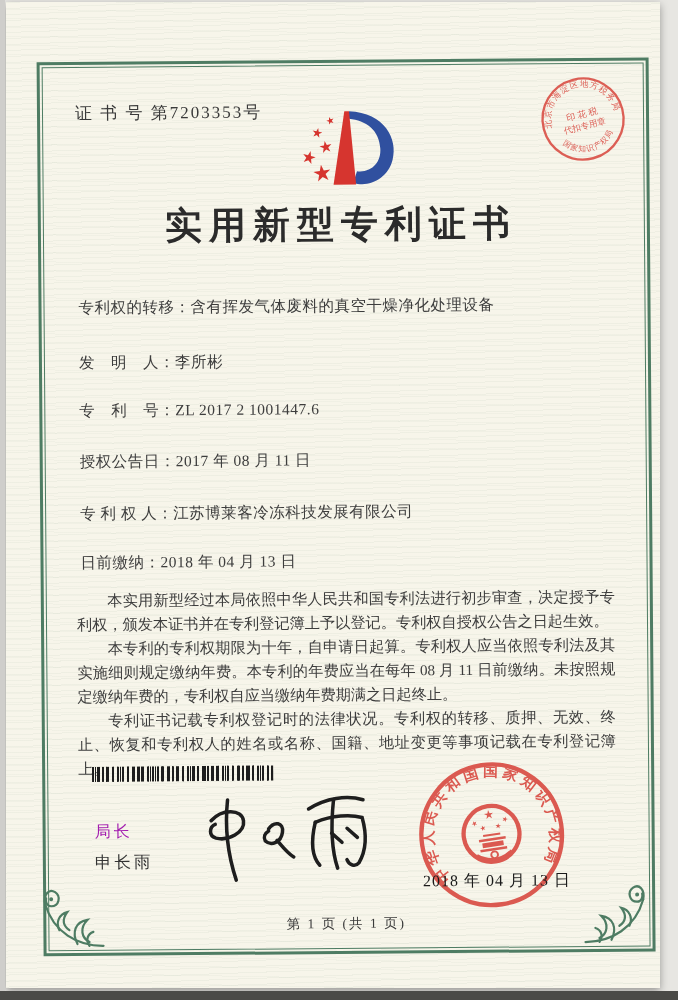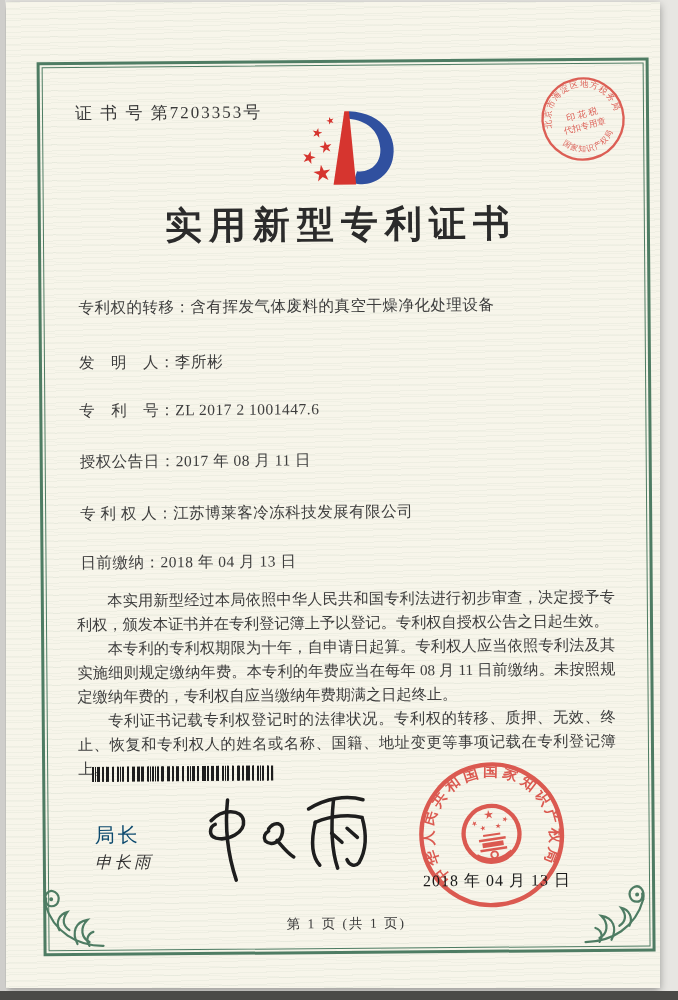--- a/index.html
+++ b/index.html
@@ -52,22 +52,22 @@
     text-align:justify;
   }
   .paragraphs p{margin:0;text-indent:2em;}
   .barcode{
     position:absolute;left:84px;top:763px;width:181px;height:15px;
     background-image:
       repeating-linear-gradient(90deg,#1d1d1d 0 2px,transparent 2px 5px),
       repeating-linear-gradient(90deg,#1d1d1d 0 1px,transparent 1px 7px),
       repeating-linear-gradient(90deg,transparent 0 3px,#1d1d1d 3px 4px,transparent 4px 11px);
   }
-  .director-title{position:absolute;left:86px;top:818px;font-size:20px;letter-spacing:3px;color:#0c4a6e;text-align:center;}
-  .director-name{position:absolute;left:86px;top:848px;font-size:16.5px;letter-spacing:3px;color:#333;font-style:italic;}
+  .director-title{position:absolute;left:86px;top:818px;font-size:16px;letter-spacing:3px;color:#a21caf;text-align:center;}
+  .director-name{position:absolute;left:86px;top:848px;font-size:16.5px;letter-spacing:3px;color:#333;}
   .signature{position:absolute;left:185px;top:788px;width:200px;height:98px;}
   .stamp-tax{position:absolute;left:535px;top:74px;width:90px;height:90px;opacity:.85;}
   .stamp-sipo{position:absolute;left:406px;top:757px;width:154px;height:154px;opacity:.88;}
   .stamp-date{
     position:absolute;left:414px;top:870px;width:150px;
     font-size:16px;color:#1a1a1a;letter-spacing:1px;white-space:pre;
   }
   .footer{
     position:absolute;left:34px;top:913px;width:606px;text-align:center;
     font-size:13.5px;letter-spacing:2px;color:#3a3a3a;

